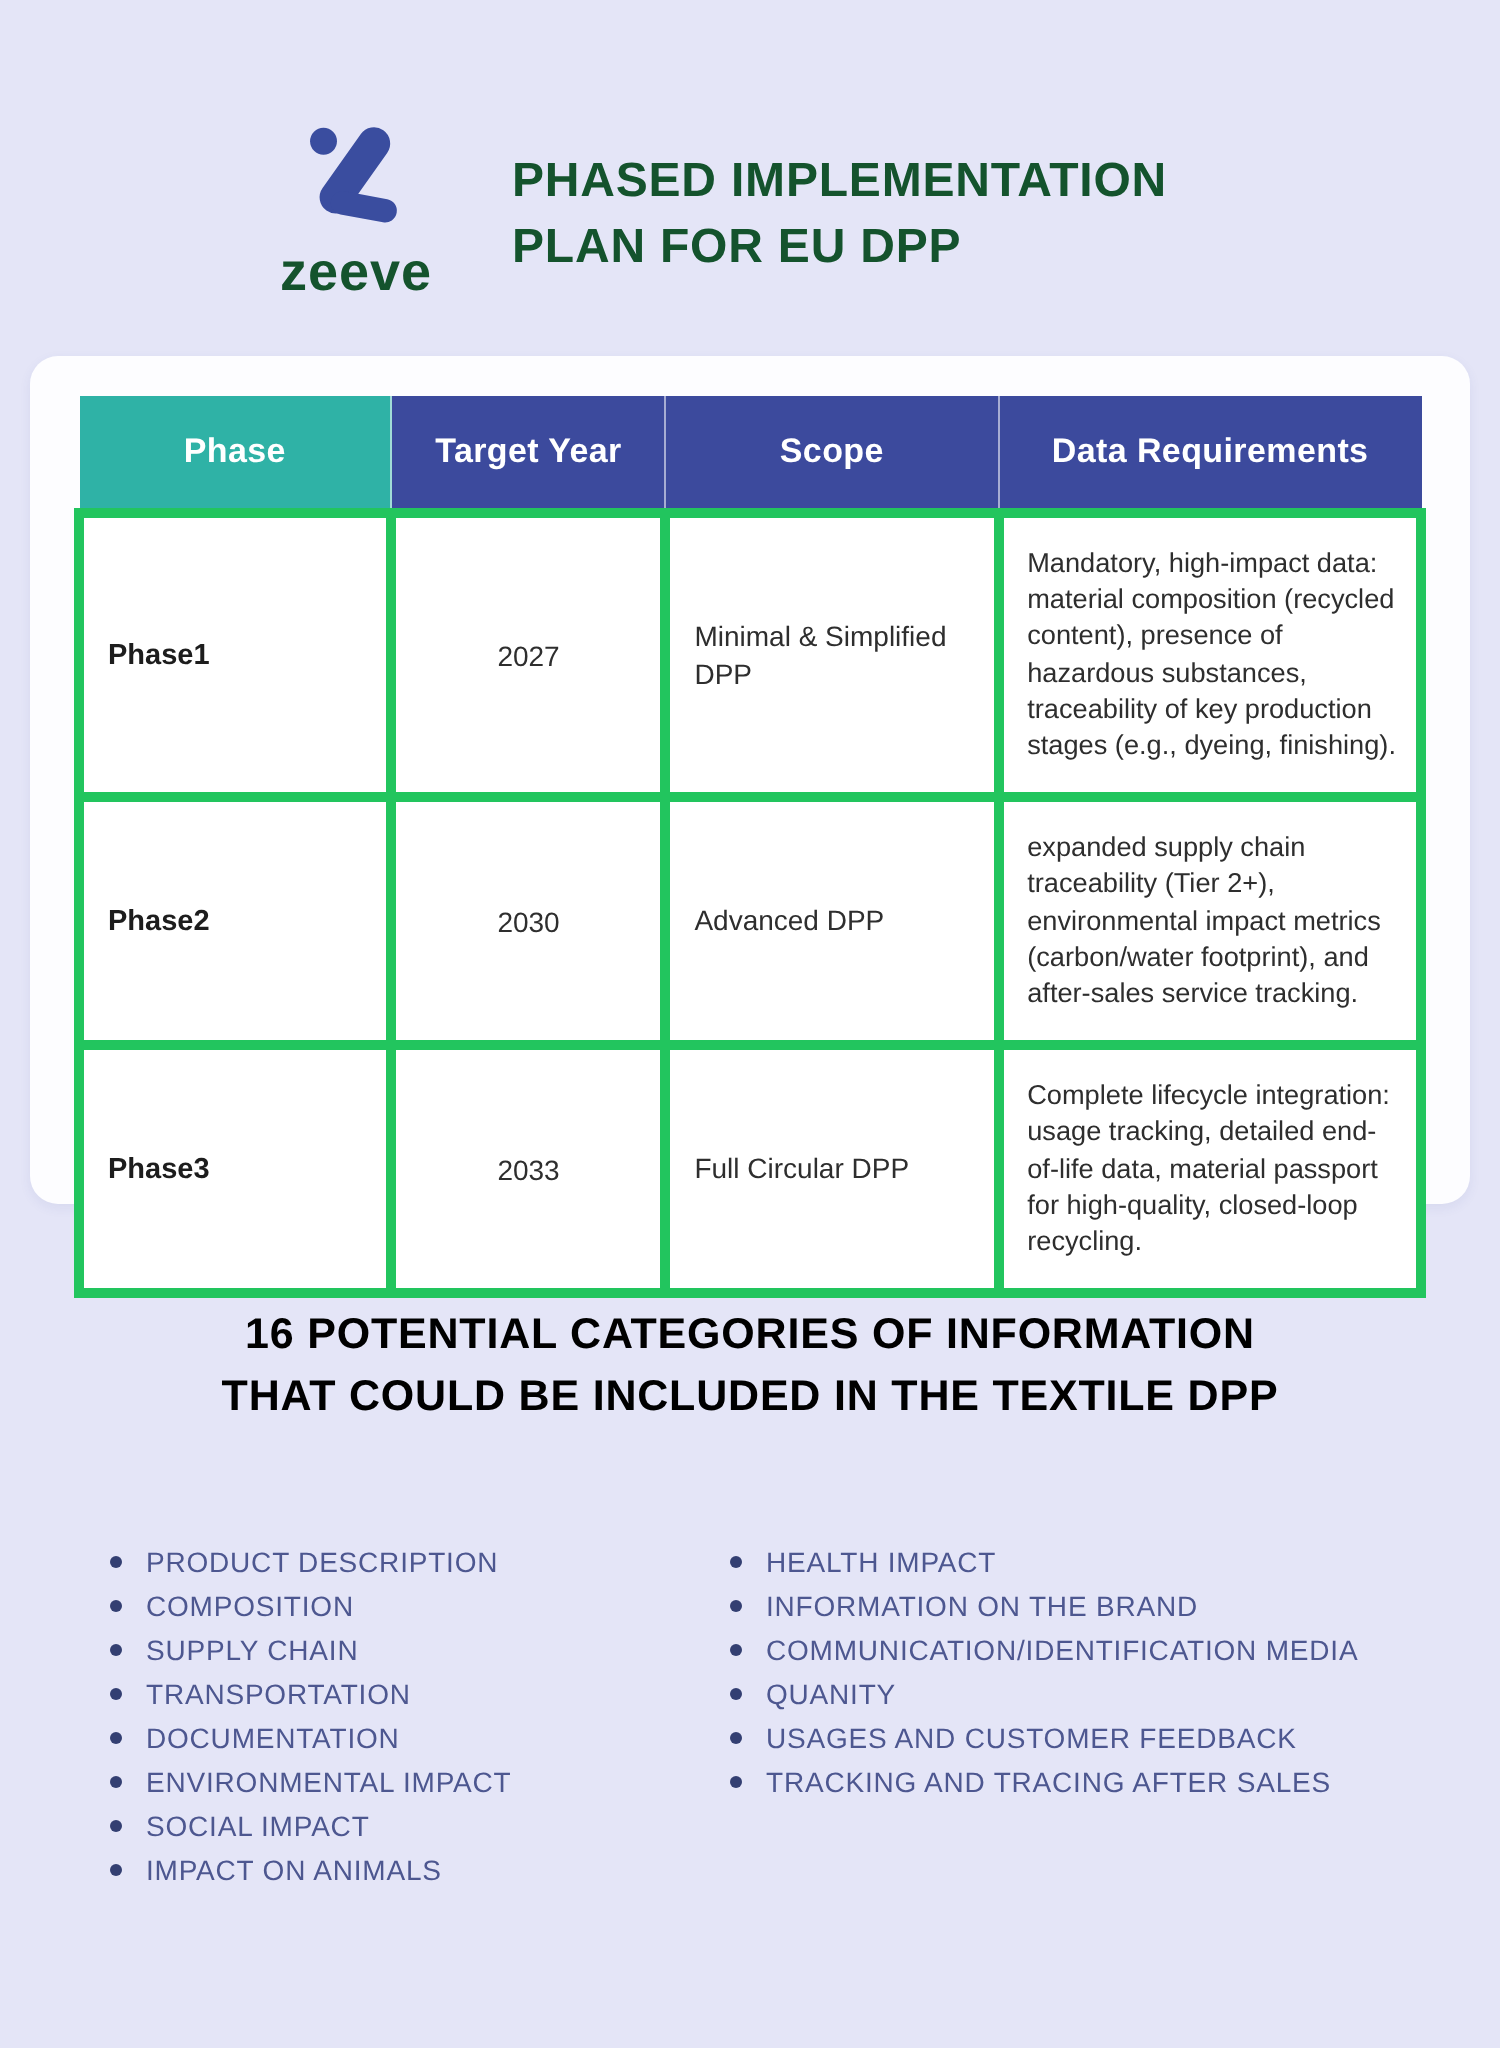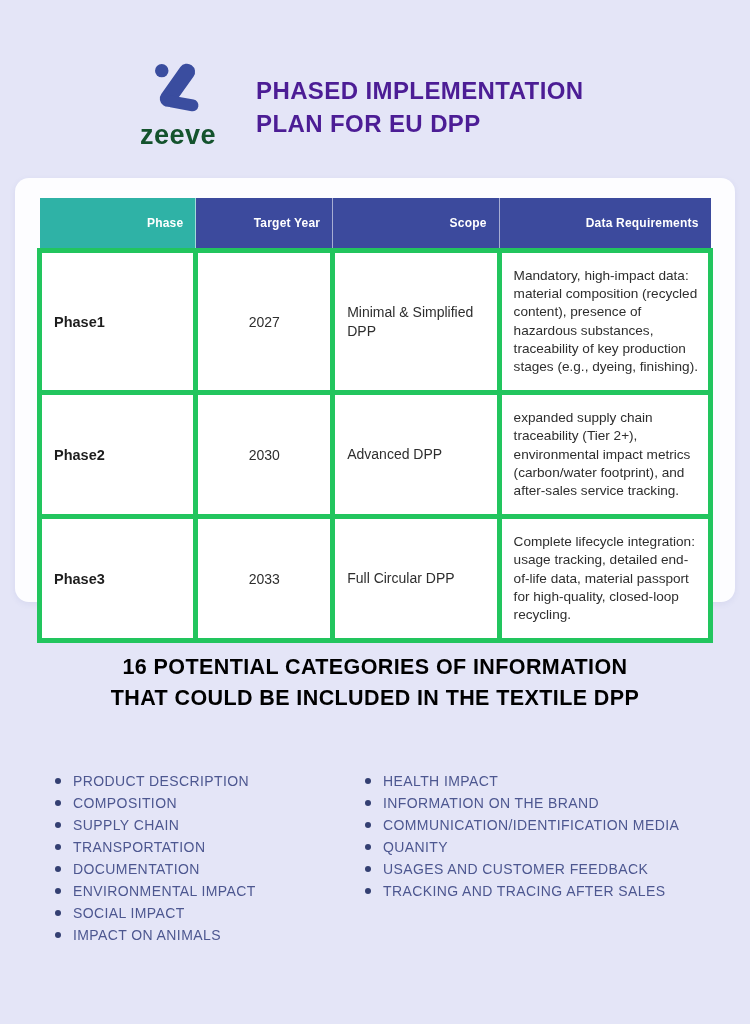--- a/index.html
+++ b/index.html
@@ -37,21 +37,21 @@
     line-height: 1;
     margin-top: 2px;
   }
   .title-block {
     padding-left: 18px;
     padding-top: 14px;
   }
   .title-line {
     font-size: 24px;
     font-weight: 800;
-    color: #4c1d95;
+    color: #14532d;
     letter-spacing: 0.4px;
     line-height: 33px;
   }
 
   
   .card {
     position: absolute;
     left: 15px;
     top: 178px;
     width: 720px;
@@ -68,23 +68,23 @@
     border-collapse: collapse;
     table-layout: fixed;
   }
   .col-phase { width: 23.3%; }
   .col-year  { width: 20.4%; }
   .col-scope { width: 24.8%; }
   .col-data  { width: 31.5%; }
   table.plan th {
     background: #3c4a9d;
     color: #ffffff;
-    font-size: 12px;
+    font-size: 17px;
     font-weight: 700;
-    text-align: right;
+    text-align: center;
     padding: 18px 12px;
     border-right: 1px solid rgba(255,255,255,0.55);
     letter-spacing: 0.2px;
   }
   table.plan th:last-child { border-right: none; }
   table.plan th.teal { background: #2fb2a6; }
   table.plan td {
     background: #ffffff;
     border: 5px solid #22c55e;
     vertical-align: middle;

